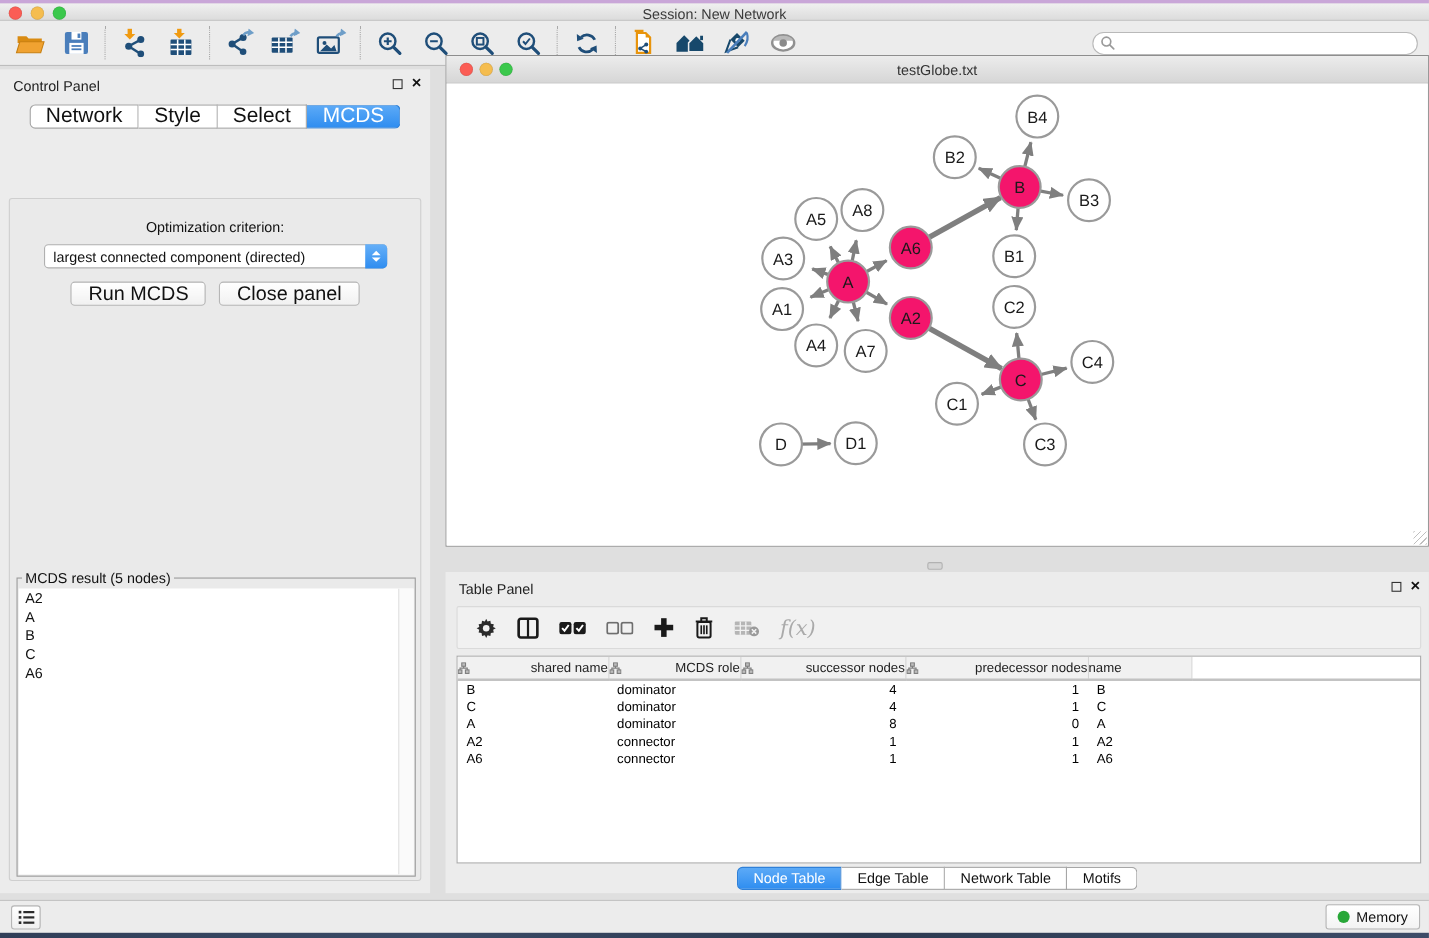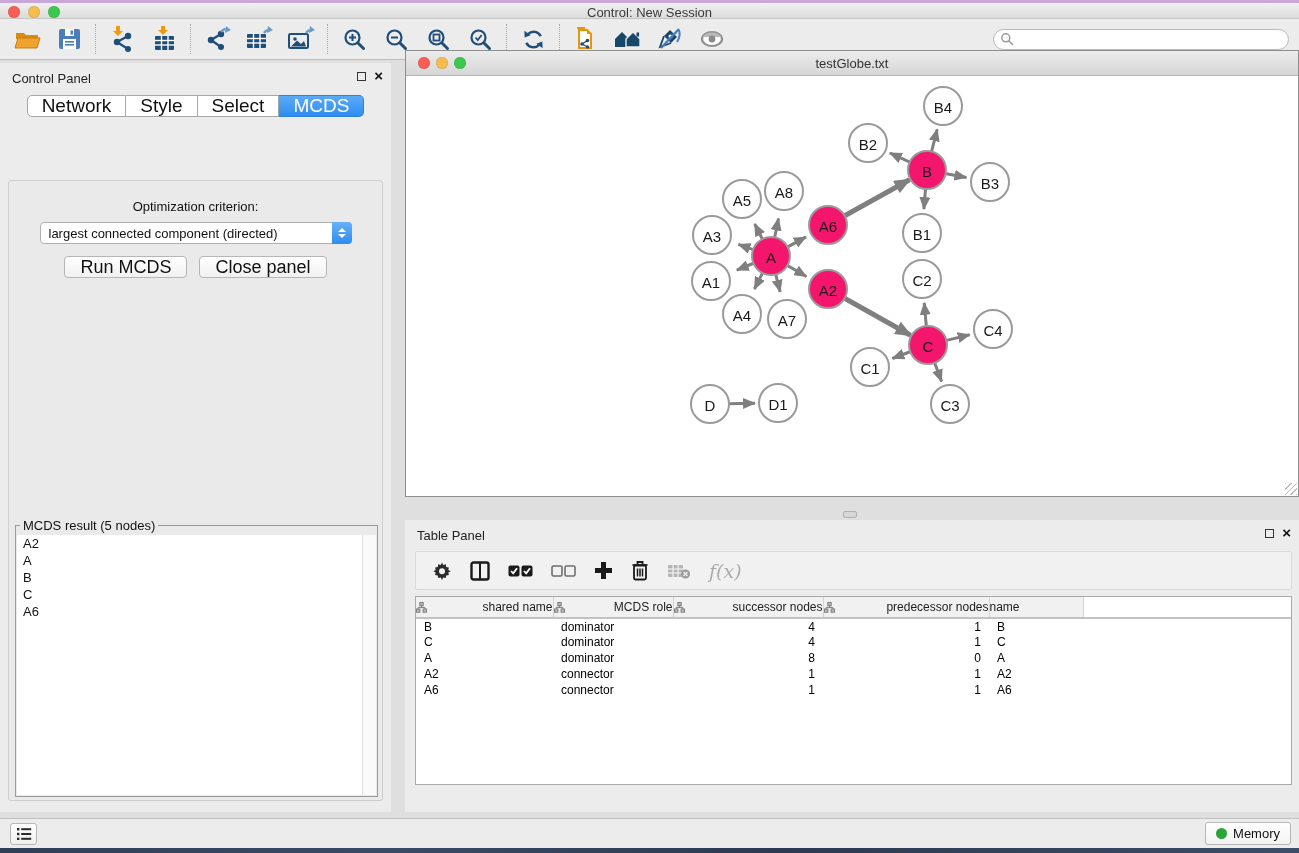--- a/index.html
+++ b/index.html
@@ -105,21 +105,21 @@
 </style>
 </head>
 <body>
 
 <div id="app">
 
   <div class="titlebar">
     <span class="tl red"></span>
     <span class="tl yel"></span>
     <span class="tl grn"></span>
-    <div class="title">Control: New Session</div>
+    <div class="title">Session: New Network</div>
   </div>
 
   <div class="toolbar">
     <div class="tb-group">
       <div class="tb-btn">
         <span>
             <svg width="27" height="24" viewBox="0 0 27 24">
           <path d="M2,6 h8 l2,2 h12 v4 H2 Z" fill="#d98b12"></path>
               <path d="M4,11 h22 l-3,10 H1 Z" fill="#f0a231" stroke="#c77f10" stroke-width="1"></path>
             </svg>
@@ -662,20 +662,26 @@
               <td>connector</td>
               <td class="num">1</td>
               <td class="num">1</td>
               <td>A6</td>
               <td></td>
             </tr>
           </tbody>
       </table>
     </div>
 
+    <div class="tp-tabs">
+      <div class="seg active">Node Table</div>
+      <div class="seg">Edge Table</div>
+      <div class="seg">Network Table</div>
+      <div class="seg">Motifs</div>
+    </div>
   </div>
 
   <div class="status-bar">
     <div class="sb-left-btn">
       <span>
           <svg width="16" height="14" viewBox="0 0 16 14">
         <g fill="#2b2b2b">
               <rect x="1" y="1" width="2.4" height="2.4"></rect>
               <rect x="1" y="5.8" width="2.4" height="2.4"></rect>
               <rect x="1" y="10.6" width="2.4" height="2.4"></rect>

